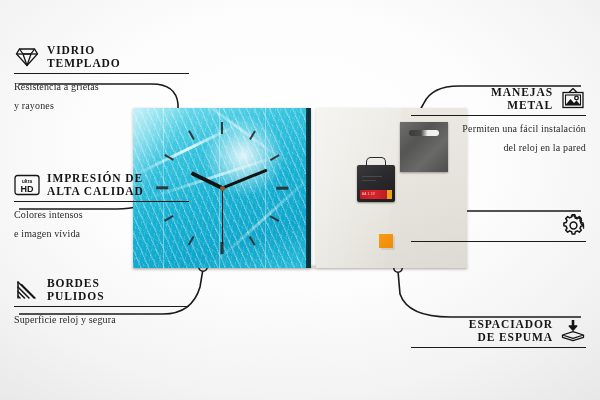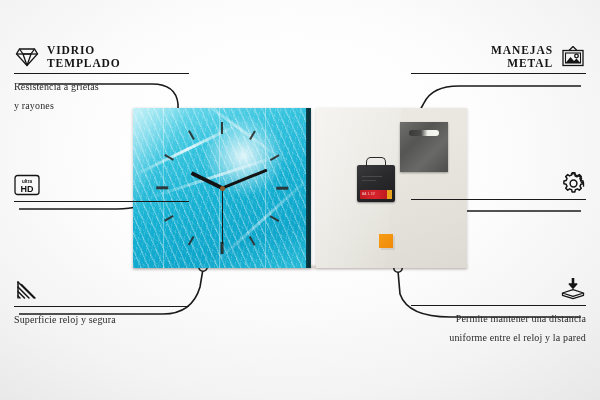--- a/index.html
+++ b/index.html
@@ -224,20 +224,21 @@
   .callout.left { text-align: left; }
   .callout.right { text-align: right; }
 
   .callout-head {
     display: flex;
     align-items: center;
     gap: 7px;
   }
   .callout.right .callout-head {
     flex-direction: row-reverse;
+    margin-top: 42px;
   }
   .callout-icon {
     flex: 0 0 auto;
     width: 26px;
     height: 26px;
     display: flex;
     align-items: center;
     justify-content: center;
     color: #1a1a1a;
   }
@@ -382,56 +383,64 @@
 
   <div class="callout left" id="callout-print">
     <div class="callout-head">
       <span class="callout-icon">
         <svg width="26" height="22" viewBox="0 0 26 22">
           <rect x="1" y="1.5" width="24" height="19" rx="2.5" fill="none" stroke="#141414" stroke-width="1.3"></rect>
           <text x="13" y="9" font-family="Liberation Sans, sans-serif" font-size="4.6" font-weight="bold" fill="#141414" text-anchor="middle">ultra</text>
           <text x="13" y="18" font-family="Liberation Sans, sans-serif" font-size="9" font-weight="bold" fill="#141414" text-anchor="middle">HD</text>
         </svg>
       </span>
-    </div>
-    <div class="callout-rule"></div>
+      <span class="callout-title">IMPRESIÓN DE
+ALTA CALIDAD</span>
+    </div>
+    <div class="callout-rule"></div>
+    <div class="callout-desc">Colores intensos
+e imagen vívida</div>
   </div>
 
   <div class="callout left" id="callout-edges">
     <div class="callout-head">
       <span class="callout-icon">
         <svg width="24" height="22" viewBox="0 0 24 22" stroke="#141414" stroke-width="1.5" fill="none" stroke-linecap="round">
           <path d="M3 3 L3 19"></path>
           <path d="M3 3 L19 19"></path>
           <path d="M6.5 5.5 L20 19"></path>
           <path d="M3 8 L14 19"></path>
           <path d="M3 12.5 L9.5 19"></path>
           <path d="M3 17 L5 19"></path>
         </svg>
       </span>
+      <span class="callout-title">BORDES
+PULIDOS</span>
     </div>
     <div class="callout-rule"></div>
     <div class="callout-desc">Superficie reloj y segura</div>
   </div>
 
   <div class="callout right" id="callout-hangers">
     <div class="callout-head">
       <span class="callout-icon">
         <svg width="26" height="24" viewBox="0 0 26 24" stroke="#141414" stroke-width="1.3" fill="none">
           <path d="M13 1.5 L9 5.5 M13 1.5 L17 5.5"></path>
           <rect x="3" y="5.5" width="20" height="15" stroke="#141414" stroke-width="1.3"></rect>
           <rect x="5.5" y="8" width="15" height="10" stroke="#141414" stroke-width="1.1"></rect>
           <circle cx="16.5" cy="11" r="1.8"></circle>
           <path d="M5.5 18 L10.5 12 L14 16 L16.5 13.5 L20.5 18 Z" fill="#141414" stroke="none"></path>
         </svg>
       </span>
       <span class="callout-title">MANEJAS
 METAL</span>
     </div>
     <div class="callout-rule"></div>
+    <div class="callout-desc">Permiten una fácil instalación
+del reloj en la pared</div>
   </div>
 
   <div class="callout right" id="callout-mech">
     <div class="callout-head">
       <span class="callout-icon">
         <svg width="25" height="25" viewBox="0 0 25 25" stroke="#141414" stroke-width="1.5" fill="none" stroke-linejoin="round">
           <path d="M10.2 2.2 h4.6 l0.5 2.5 2.1 1.0 2.2 -1.3 3.2 3.2 -1.3 2.2 1.0 2.1 2.5 0.5 v4.6" transform="scale(0.86) translate(1.2,1.2)"></path>
           <path d="M12.5 2.2
                    a10.3 10.3 0 0 1 3.1 0.5 l0.9 2.4 1.6 0.9 2.5 -0.6
                    a10.3 10.3 0 0 1 2.2 2.2 l-0.6 2.5 0.9 1.6 2.4 0.9" fill="none" stroke="none"></path>
@@ -446,19 +455,19 @@
   <div class="callout right" id="callout-foam">
     <div class="callout-head">
       <span class="callout-icon">
         <svg width="26" height="24" viewBox="0 0 26 24" stroke="#141414" stroke-width="1.3" fill="none" stroke-linejoin="round">
           <path d="M13 1 v8" stroke-width="2.6"></path>
           <path d="M9.2 7 L13 11.2 L16.8 7 Z" fill="#141414" stroke="#141414"></path>
           <path d="M13 12.6 L23.5 16 L13 19.4 L2.5 16 Z"></path>
           <path d="M2.5 16 v2.3 L13 21.7 L23.5 18.3 V16"></path>
         </svg>
       </span>
-    </div>
-    <div class="callout-rule"></div>
-    <div class="callout-desc">Permite mantener una distancia
-uniforme entre el reloj y la pared</div>
+      <span class="callout-title">ESPACIADOR
+DE ESPUMA</span>
+    </div>
+    <div class="callout-rule"></div>
   </div>
 
 </div>
 
 </body></html>

